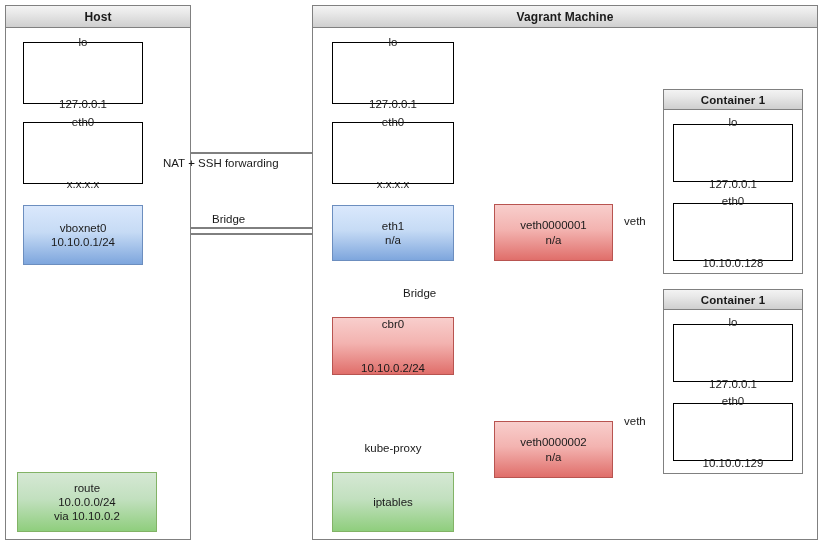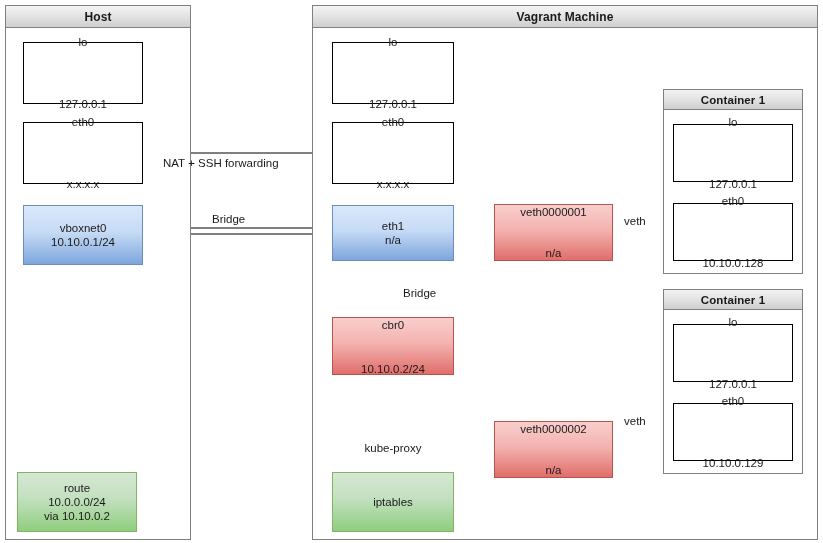--- a/index.html
+++ b/index.html
@@ -60,21 +60,20 @@
     border: 1px solid #000000;
     gap: 48px;
   }
   .node.blue {
     background: linear-gradient(to bottom, #dae8fc 0%, #c6dbf5 45%, #7ea6dd 100%);
     border: 1px solid #6c8ebf;
   }
   .node.red {
     background: linear-gradient(to bottom, #f8cecc 0%, #f3b3b0 45%, #e06e6a 100%);
     border: 1px solid #b85450;
-    justify-content: space-between;
   }
   .node.green {
     background: linear-gradient(to bottom, #d5e8d4 0%, #c2e0bf 45%, #8fce7d 100%);
     border: 1px solid #82b366;
   }
 
   
   .edge-svg {
     position: absolute;
     left: 0;
@@ -142,21 +141,21 @@
   <div class="node white" style="left:23px; top:122px; width:120px; height:62px; font-size:11.5px;">
     <span>eth0</span>
     <span>x.x.x.x</span>
   </div>
 
   <div class="node blue" style="left:23px; top:205px; width:120px; height:60px; font-size:11.5px;">
     <span>vboxnet0</span>
     <span>10.10.0.1/24</span>
   </div>
 
-  <div class="node green" style="left:17px; top:472px; width:120px; height:60px; font-size:11.5px;">
+  <div class="node green" style="left:17px; top:472px; width:140px; height:60px; font-size:11.5px;">
     <span>route</span>
     <span>10.0.0.0/24</span>
     <span>via 10.10.0.2</span>
   </div>
 
   <div class="panel" style="left:312px; top:5px; width:506px; height:535px;">
     <div class="panel-header" style="height:22px; font-size:12px;">Vagrant Machine</div>
   </div>
 
   <div class="node white" style="left:332px; top:42px; width:122px; height:62px; font-size:11.5px;">

